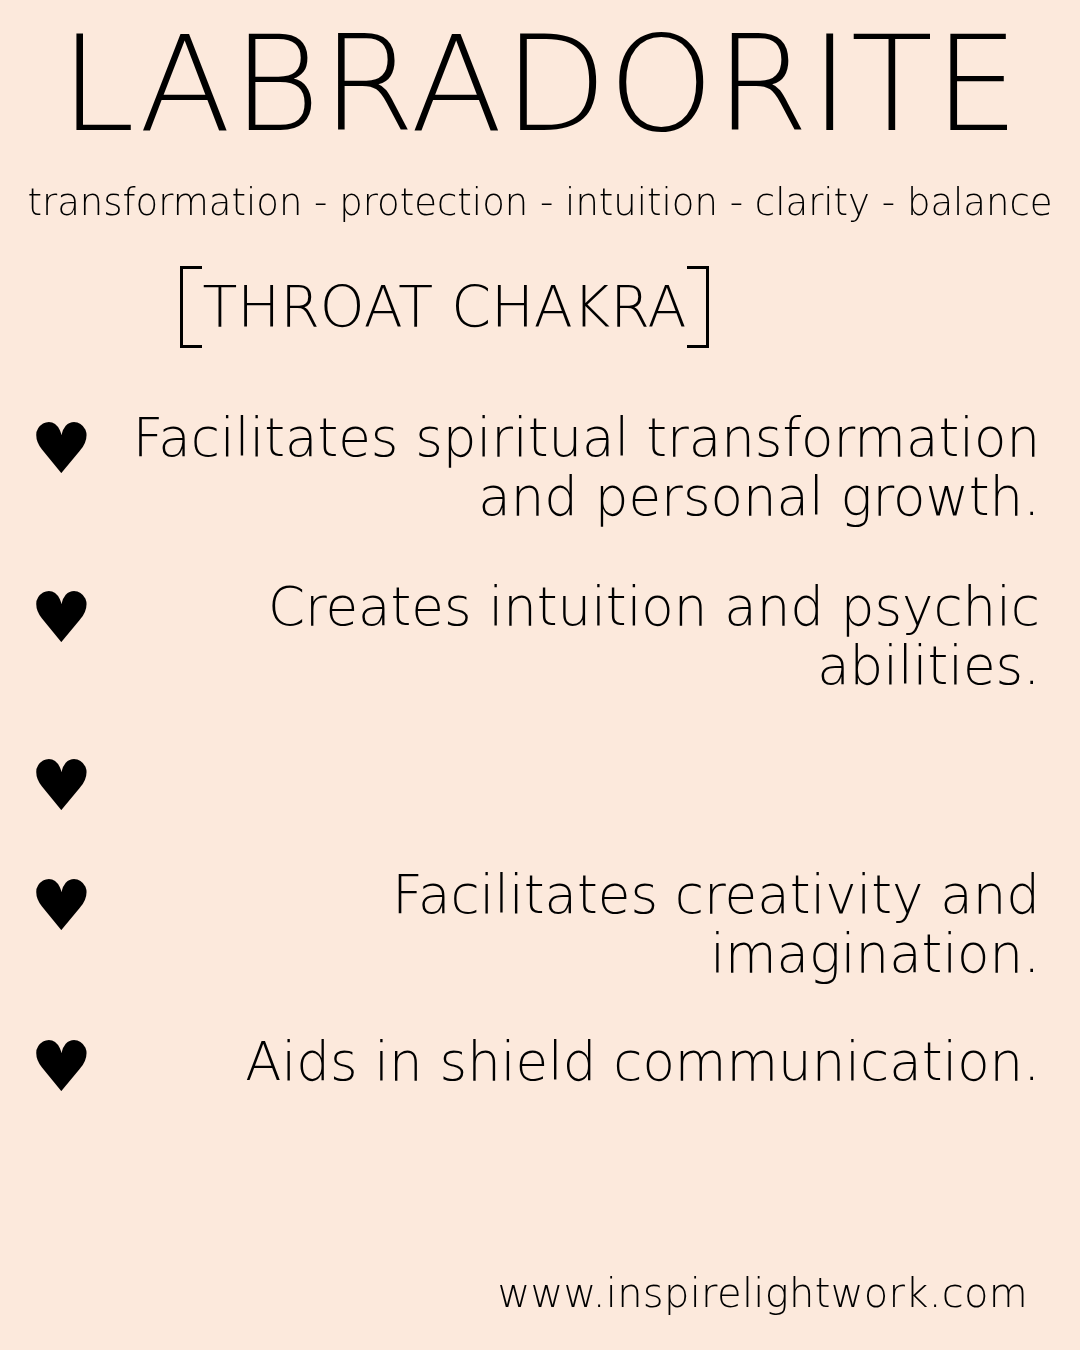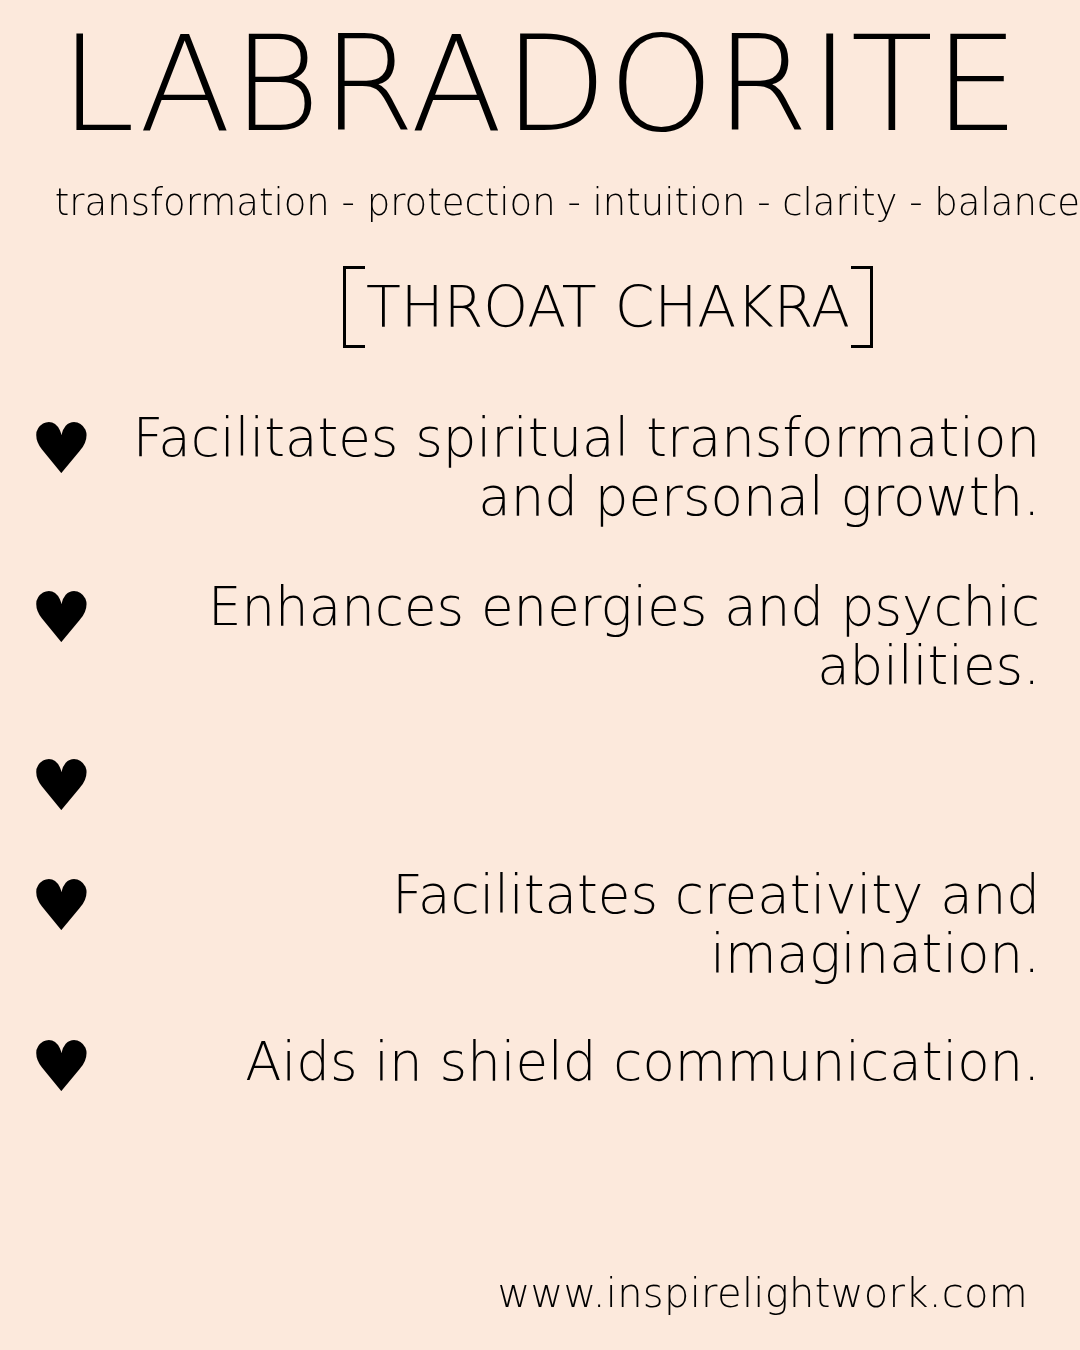--- a/index.html
+++ b/index.html
@@ -37,36 +37,36 @@
     letter-spacing: 1px;
     transform: scaleX(1.02);
     white-space: nowrap;
   }
 
   .subtitle {
     position: absolute;
     top: 183px;
     left: 0;
     width: 1080px;
-    text-align: right;
+    text-align: center;
     font-family: "DejaVu Sans", sans-serif;
     font-weight: 300;
     font-size: 37px;
     line-height: 1.1;
     white-space: nowrap;
   }
 
   
   .chakra-wrap {
     position: absolute;
     top: 266px;
-    left: 0;
+    left: 8px;
     width: 873px;
     display: flex;
-    justify-content: flex-end;
+    justify-content: center;
     align-items: stretch;
   }
   .chakra-box {
     display: flex;
     align-items: center;
     border-left: 3px solid #000;
     border-right: 3px solid #000;
     height: 82px;
     padding: 0 14px;
     position: relative;
@@ -175,21 +175,21 @@
 
   <div class="benefits">
 
     <div class="benefit b0">
       <span class="heart">♥</span>
       <span class="benefit-text">Facilitates spiritual transformation and personal growth.</span>
     </div>
 
     <div class="benefit b1">
       <span class="heart">♥</span>
-      <span class="benefit-text">Enhances energies and psychic abilities.</span>
+      <span class="benefit-text">Creates intuition and psychic abilities.</span>
     </div>
 
     <div class="benefit b2">
       <span class="heart">♥</span>
     </div>
 
     <div class="benefit b3">
       <span class="heart">♥</span>
       <span class="benefit-text">Facilitates creativity and imagination.</span>
     </div>

